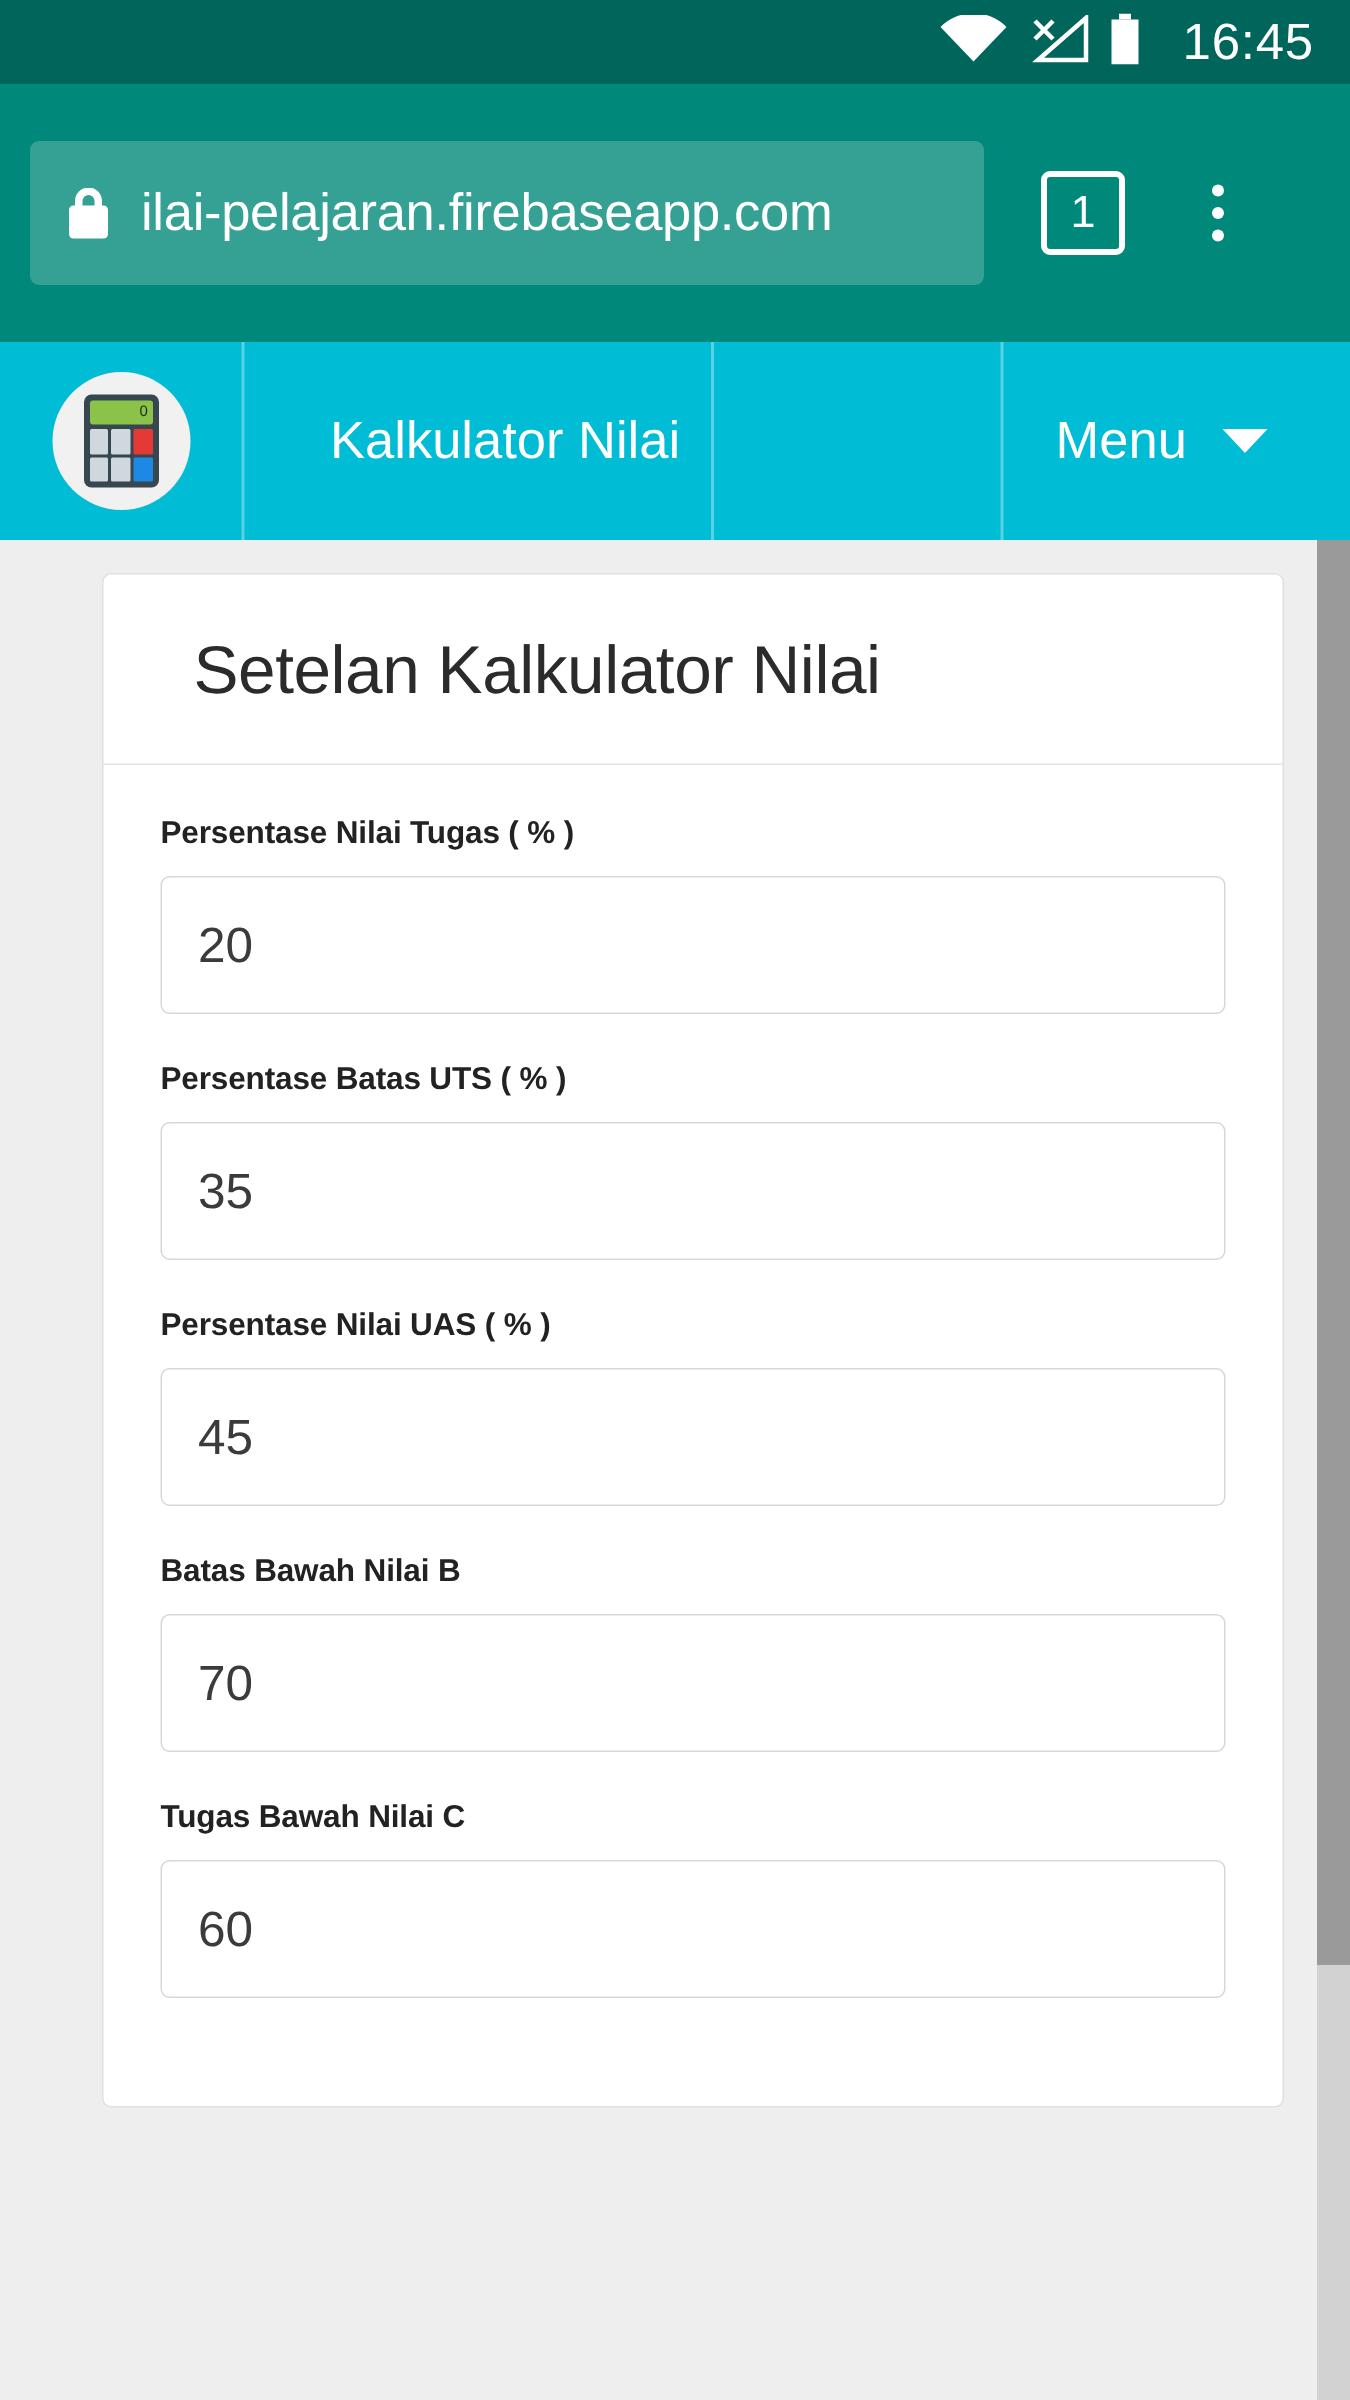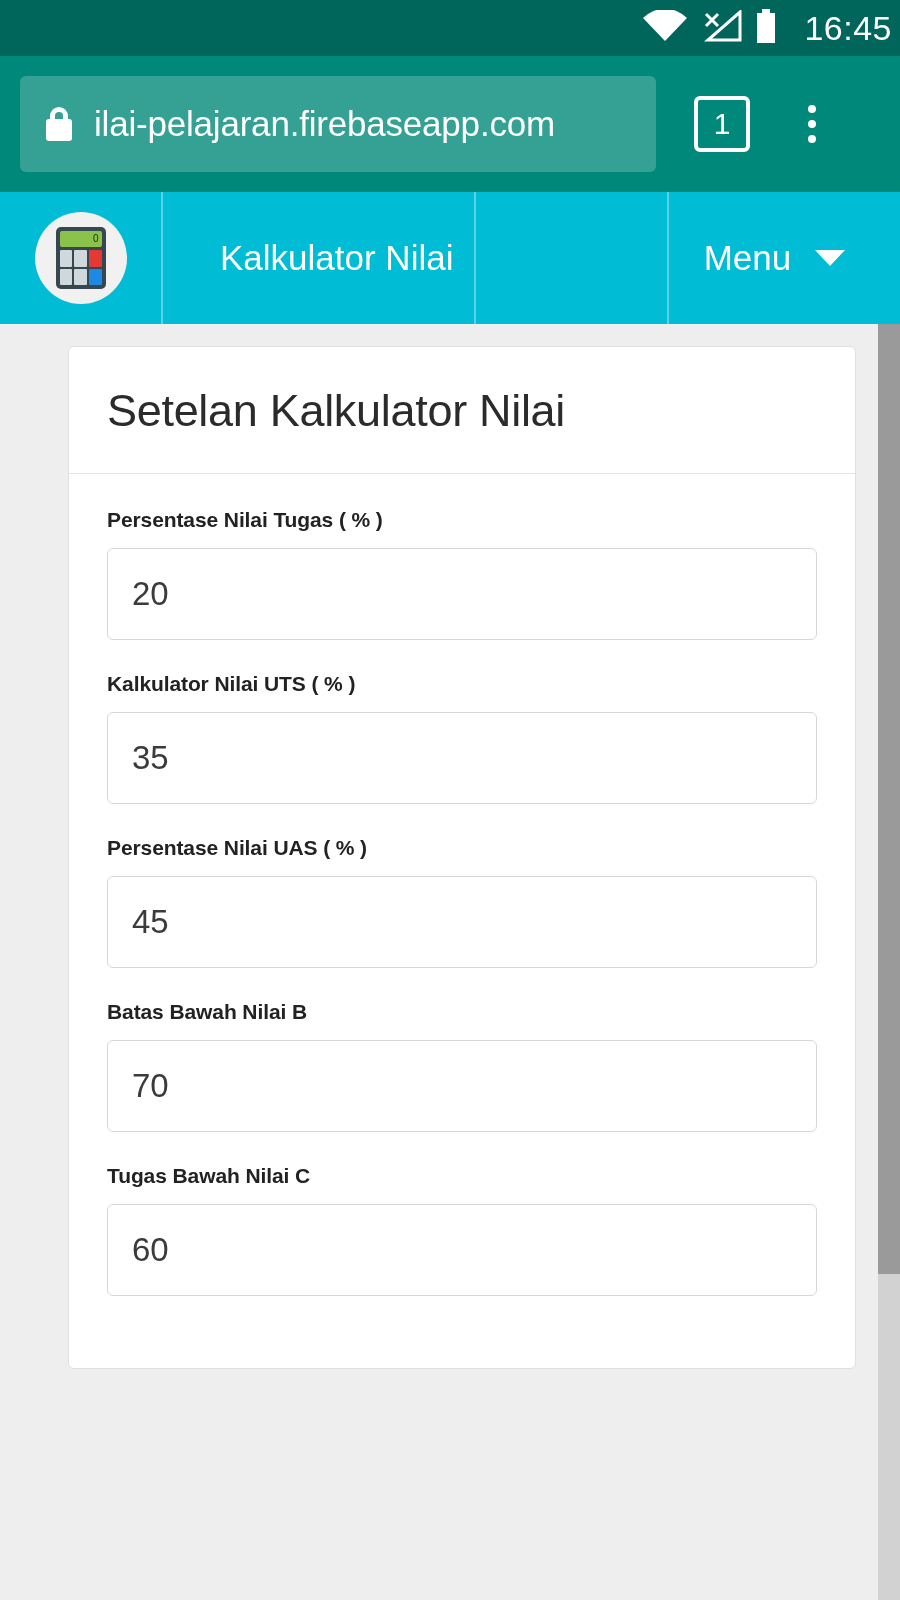--- a/index.html
+++ b/index.html
@@ -11,39 +11,39 @@
     background: #ffffff;
   }
 
   
   .status-bar {
     height: 56px;
     background: #00665c;
     display: flex;
     align-items: center;
     justify-content: flex-end;
-    padding: 0 8px;
+    padding: 0 24px;
     color: #ffffff;
   }
   .status-icons {
     display: flex;
     align-items: center;
     gap: 13px;
   }
   .status-clock {
     font-size: 34px;
     font-weight: 400;
     letter-spacing: 0.5px;
     margin-left: 14px;
     color: #ffffff;
   }
 
   
   .browser-bar {
-    height: 136px;
+    height: 172px;
     background: #00897b;
     display: flex;
     align-items: center;
     padding: 0 20px;
   }
   .omnibox {
     flex: 1;
     height: 96px;
     background: #35a194;
     border-radius: 6px;
@@ -170,20 +170,21 @@
   }
   .card-header {
     padding: 38px 38px 36px 38px;
     border-bottom: 1px solid #e4e4e4;
   }
   .card-title {
     font-size: 45px;
     color: #2b2b2b;
     font-weight: 400;
     letter-spacing: -0.3px;
+    margin-left: 22px;
   }
   .card-body { padding: 34px 38px 40px 38px; }
   .field { margin-bottom: 32px; }
   .field-label {
     font-size: 21px;
     font-weight: 700;
     color: #222222;
     margin-bottom: 16px;
     letter-spacing: -0.1px;
   }
@@ -305,21 +306,21 @@
       <div class="card-title">Setelan Kalkulator Nilai</div>
     </div>
     <div class="card-body">
 
       <div class="field">
         <div class="field-label">Persentase Nilai Tugas ( % )</div>
         <input class="field-input" type="text" value="20" style="">
       </div>
 
       <div class="field">
-        <div class="field-label">Kalkulator Nilai UTS ( % )</div>
+        <div class="field-label">Persentase Batas UTS ( % )</div>
         <input class="field-input" type="text" value="35" style="">
       </div>
 
       <div class="field">
         <div class="field-label">Persentase Nilai UAS ( % )</div>
         <input class="field-input" type="text" value="45" style="">
       </div>
 
 
       <div class="field">

